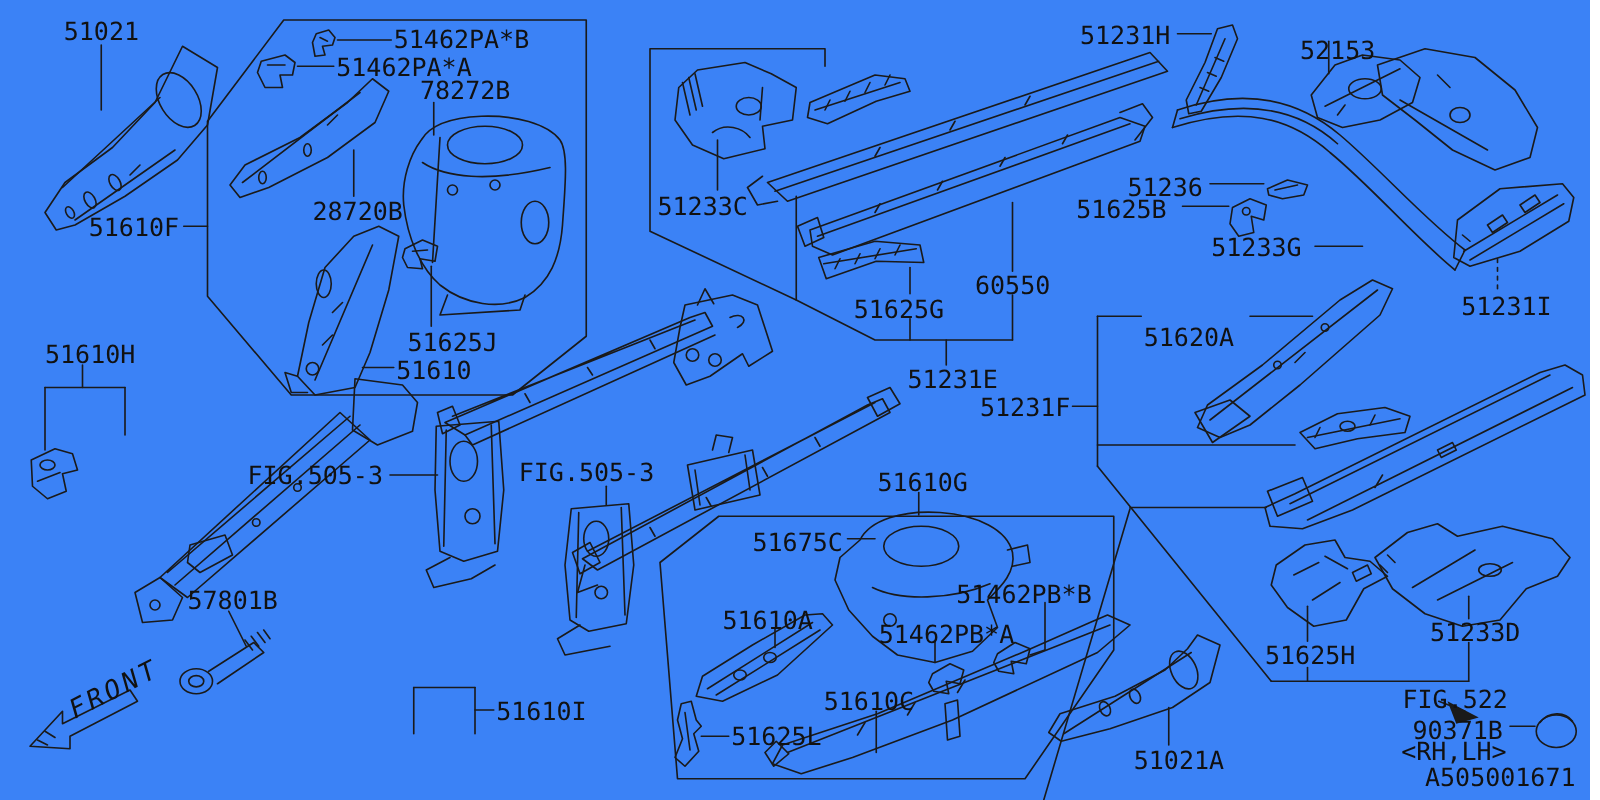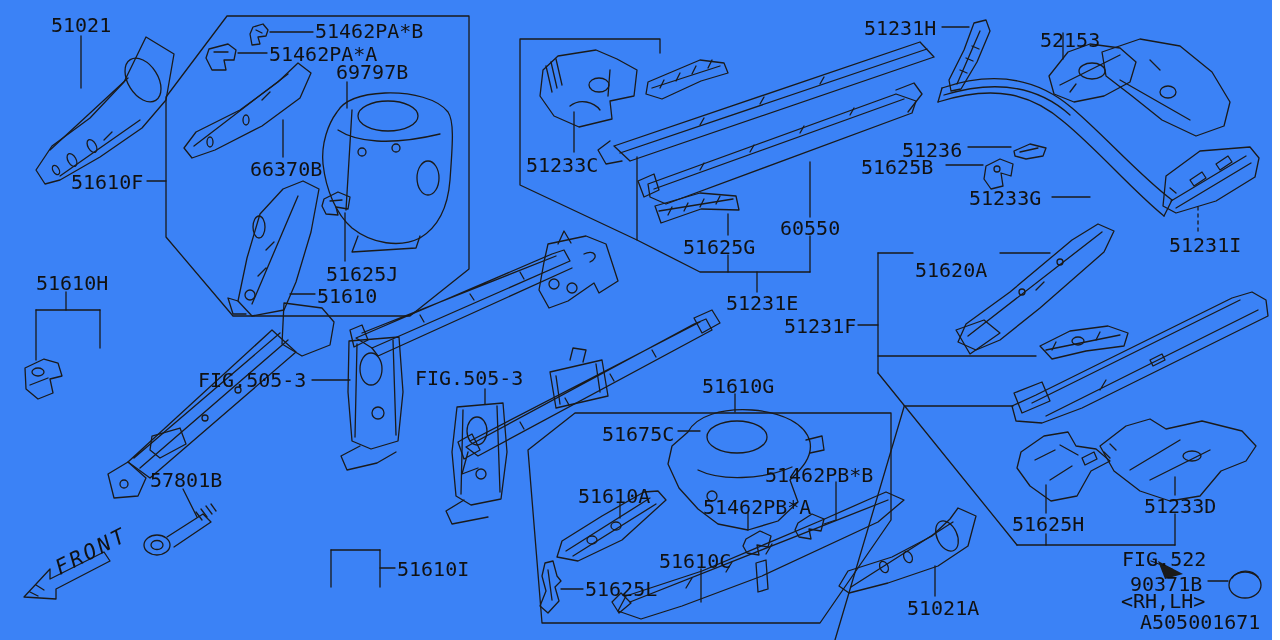--- a/index.html
+++ b/index.html
@@ -344,22 +344,22 @@
   </g>
 
   <g>
     <path d="M545,563 L553,561 L557,576 L561,581 L555,587 L559,601 L548,613 L540,606 L546,591 L542,576 Z M548,570 L552,600"></path>
   </g>
 </svg>
 
   <span class="lbl" style="left:51px;top:15px">51021</span>
   <span class="lbl" style="left:315px;top:21px">51462PA*B</span>
   <span class="lbl" style="left:269px;top:44px">51462PA*A</span>
-  <span class="lbl" style="left:336px;top:62px">69797B</span>
-  <span class="lbl" style="left:250px;top:159px">66370B</span>
+  <span class="lbl" style="left:336px;top:62px">78272B</span>
+  <span class="lbl" style="left:250px;top:159px">28720B</span>
   <span class="lbl" style="left:71px;top:172px">51610F</span>
   <span class="lbl" style="left:326px;top:264px">51625J</span>
   <span class="lbl" style="left:317px;top:286px">51610</span>
   <span class="lbl" style="left:36px;top:273px">51610H</span>
   <span class="lbl" style="left:198px;top:370px">FIG.505-3</span>
   <span class="lbl" style="left:415px;top:368px">FIG.505-3</span>
   <span class="lbl" style="left:150px;top:470px">57801B</span>
   <span class="lbl front-lbl" style="left:52px;top:560px">FRONT</span>
   <span class="lbl" style="left:397px;top:559px">51610I</span>
   <span class="lbl" style="left:526px;top:155px">51233C</span>

